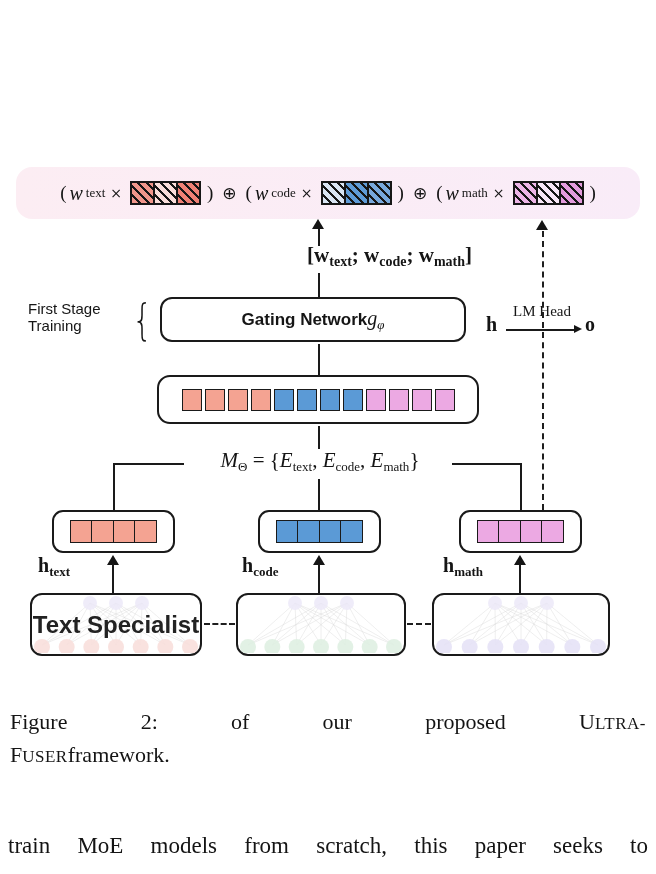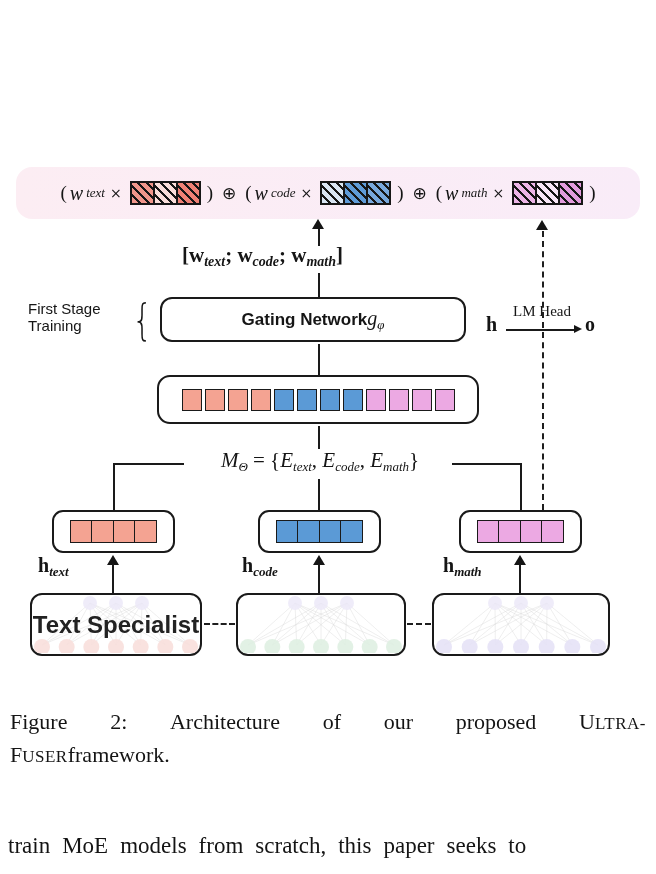--- a/index.html
+++ b/index.html
@@ -18,29 +18,29 @@
   .arrow-right { position:absolute; width:0; height:0;
               border-top:4.5px solid transparent; border-bottom:4.5px solid transparent;
               border-left:8px solid #151515; }
 
   
   .banner { position:absolute; left:16px; top:167px; width:624px; height:52px;
             border-radius:16px; background:linear-gradient(90deg,#FCEDF3,#F9ECF8);
             display:flex; align-items:center; justify-content:center; gap:3px;
             font-size:19px; }
   .banner .mi { font-style:italic; font-size:20px; }
-  .msub { font-size:13px; vertical-align:-4px;font-style:italic; }
+  .msub { font-size:13px; vertical-align:-4px; }
   .mtimes { font-family:"DejaVu Sans",sans-serif; font-size:14px; margin:0 2px; }
   .moplus { font-family:"DejaVu Sans",sans-serif; font-size:17px; margin:0 6px; }
   .hgroup { display:inline-flex; margin:0 3px; }
   .hsq { width:25px; height:24px; border:2px solid #161616; margin-left:-2px; }
   .hsq:first-child { margin-left:0; }
 
   
-  .wlabel { position:absolute; left:182px; top:243px; width:280px; text-align:left;
+  .wlabel { position:absolute; left:192px; top:243px; width:280px; text-align:right;
             font-size:21px; font-weight:bold; }
   .wlabel .msub { font-weight:bold; font-size:14px; }
 
   
   .stage { position:absolute; left:28px; top:301px; width:104px;
            font-family:"Liberation Sans",sans-serif; font-size:15px; line-height:16.5px; }
   .brace { position:absolute; left:129px; top:296px; font-size:42px; font-weight:300;
            font-family:"DejaVu Sans",sans-serif; transform:scaleX(.75); }
   .gating { position:absolute; left:160px; top:297px; width:306px; height:45px;
             border:2.5px solid #1a1a1a; border-radius:12px; background:#fff;
@@ -81,21 +81,21 @@
   .spec .lbl { position:relative; z-index:2; font-family:"Liberation Sans",sans-serif;
                font-weight:bold; font-size:24px; color:#222; }
   .spec svg { position:absolute; left:0; top:0; z-index:1; }
 
   
   .caption { position:absolute; left:10px; top:706px; width:636px; font-size:22px;
              line-height:31px; color:#141414; }
   .cap1 { display:flex; justify-content:space-between; }
   .sc { font-size:17px; letter-spacing:.5px; }
   .bodytext { position:absolute; left:8px; top:833px; width:640px; font-size:23px;
-              display:flex; justify-content:flex-start; color:#141414;gap:12px; }
+              display:flex; justify-content:space-between; color:#141414; }
 </style>
 </head>
 <body>
 
 <div class="page">
 
   <div class="banner">
     <span>(</span>
       <span class="mi">w</span>
       <span class="msub">text</span>
@@ -327,21 +327,20 @@
       </svg>
   </div>
 
   <div class="dashh" style="left:204px; top:623px; width:31px;"></div>
   <div class="dashh" style="left:407px; top:623px; width:24px;"></div>
 
   <div class="caption">
     <div class="cap1">
       <span>Figure</span>
       <span>2:</span>
-      <span>Architecture</span>
       <span>of</span>
       <span>our</span>
       <span>proposed</span>
       <span><span>U</span><span class="sc">LTRA-</span></span>
     </div>
     <div><span>F</span><span class="sc">USER</span><span>framework.</span></div>
   </div>
 
   <div class="bodytext">
     <span>train</span>

